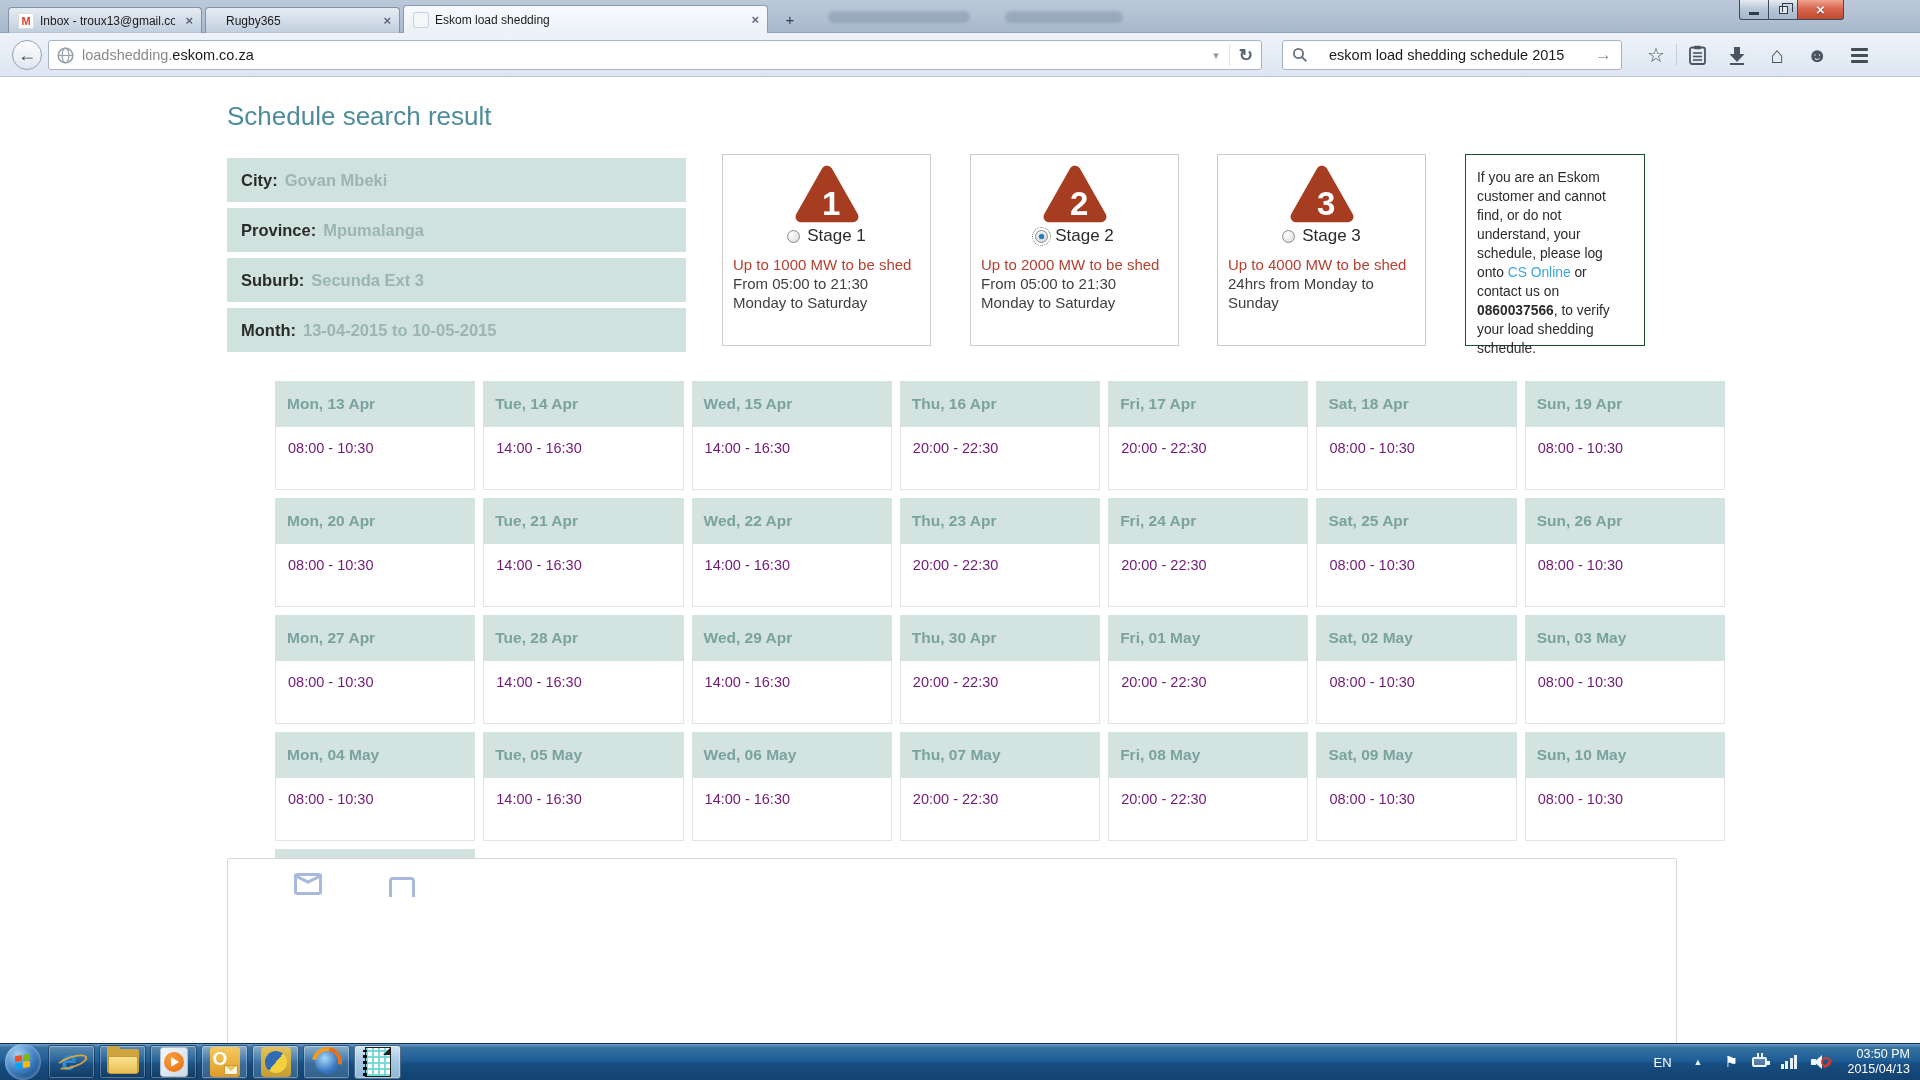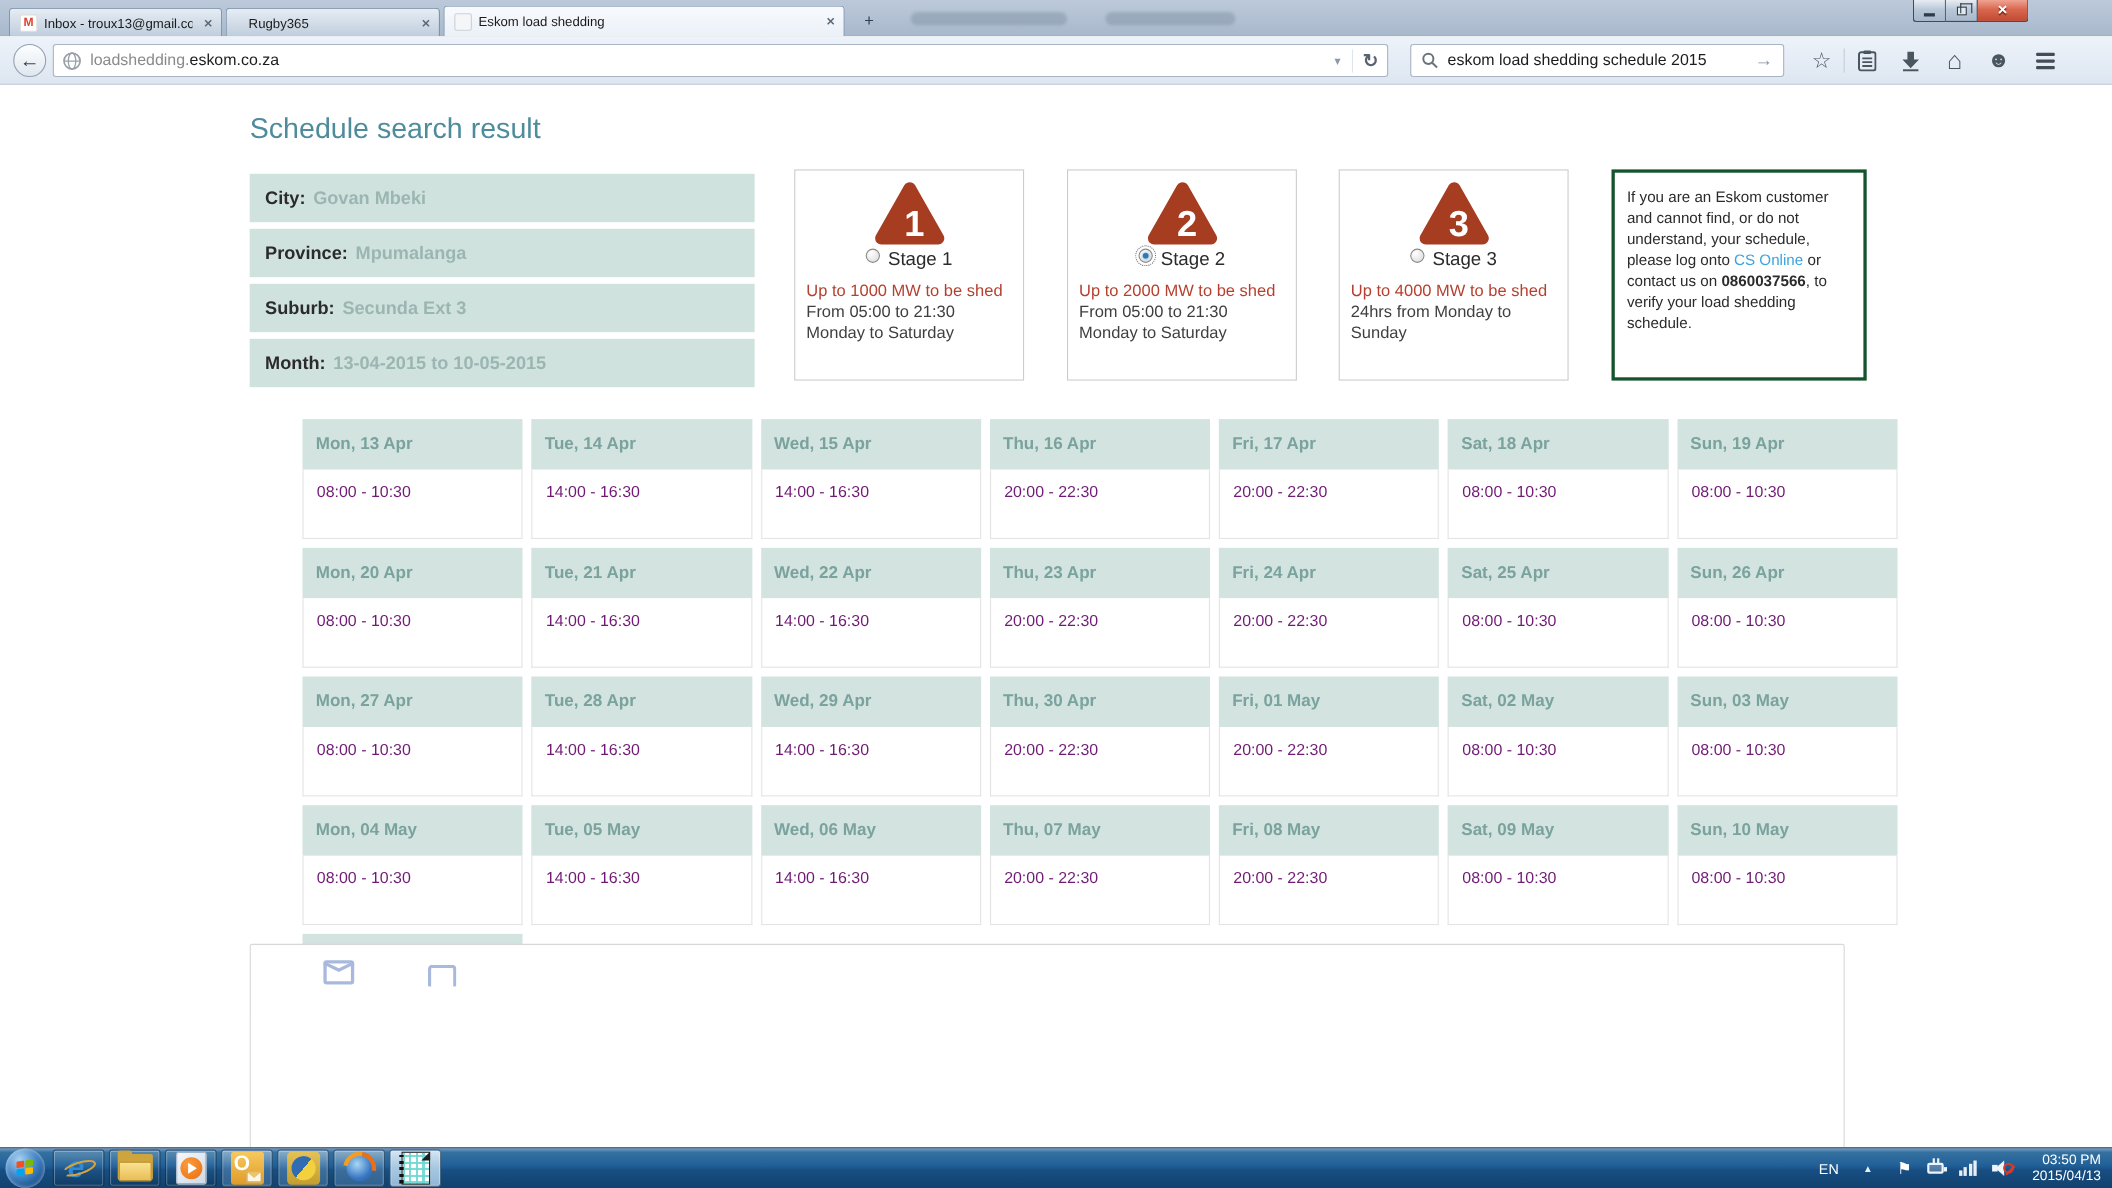--- a/index.html
+++ b/index.html
@@ -48,51 +48,51 @@
     align-items:center; justify-content:center; font-size:18px; font-weight:bold; color:#3d4650; }
   .urlbar { position:absolute; left:48px; top:7px; width:1214px; height:30px; background:#fff;
     border:1px solid #a9b4c4; border-radius:3px; display:flex; align-items:center; padding:0 8px; }
   .url-text { font-size:14.5px; margin-left:8px; }
   .url-prefix { color:#8a8a8a; } .url-domain { color:#1c1c1c; }
   .urlbar .spacer, .searchbar .spacer { flex:1; }
   .dropdown-caret { color:#8e99a8; font-size:11px; margin-right:10px; }
   .reload { color:#5a6470; font-size:17px; font-weight:bold; border-left:1px solid #dfe4ea; padding-left:9px; }
   .searchbar { position:absolute; left:1282px; top:7px; width:340px; height:30px; background:#fff;
     border:1px solid #a9b4c4; border-radius:3px; display:flex; align-items:center; padding:0 9px; }
-  .search-text { font-size:14.5px; color:#1c1c1c; margin-left:8px; white-space:nowrap; }
+  .search-text { font-size:14.5px; color:#1c1c1c; margin-left:21px; white-space:nowrap; }
   .go-arrow { color:#8a93a0; font-size:17px; }
   .nav-icons { position:absolute; left:1636px; top:7px; height:30px; display:flex; align-items:center; }
   .nav-ic { width:40px; text-align:center; color:#4a5560; font-size:20px; display:flex;
     align-items:center; justify-content:center; }
   .nav-divider { width:1px; height:22px; background:#c3cdd9; }
   .burger { display:inline-block; width:17px; height:3px; background:#444c56; border-radius:1px;
     box-shadow:0 6px 0 #444c56, 0 12px 0 #444c56; margin-bottom:12px; }
 
   
   .page { position:absolute; left:0; top:77px; width:1904px; height:966px; background:#fff; overflow:hidden; }
   .content { position:absolute; left:227px; top:0; width:1450px; height:966px; }
   .page-title { position:absolute; left:0; top:24px; font-size:26px; color:#4e8c9c; font-weight:normal; }
   .filters { position:absolute; left:0; top:81px; width:459px; }
   .filter-row { height:44px; margin-bottom:6px; background:#d0e2de; display:flex; align-items:center;
     padding-left:14px; font-size:16.5px; }
   .filter-label { font-weight:bold; color:#2b2b2b; margin-right:7px; }
   .filter-value { font-weight:bold; color:#9bb6b2; }
 
   .stage-box { position:absolute; top:77px; width:209px; height:192px; border:1px solid #ccc; background:#fff; }
   .stage-box .tri { display:block; margin:9px auto 0; }
-  .stage-radio-row { display:flex; justify-content:center; margin:2px 0 9px; }
+  .stage-radio-row { display:flex; align-items:center; justify-content:center; margin:2px 0 9px; }
   .radio { width:13px; height:13px; border-radius:50%; border:1px solid #8a8a8a;
     background:radial-gradient(circle at 35% 30%, #fff, #d8d8d8); margin-right:7px; position:relative; }
   .radio.checked { outline:1px dotted #777; outline-offset:2px; }
   .radio.checked:after { content:""; position:absolute; left:3px; top:3px; width:5px; height:5px;
     border-radius:50%; background:#2a7ab8; box-shadow:0 0 2px #2a7ab8; }
   .stage-label { font-size:17px; color:#2b2b2b; }
   .stage-text { padding:0 6px 0 10px; font-size:15px; line-height:19px; color:#3f3f3f; }
   .stage-mw { color:#b5402f; }
-  .info-box { position:absolute; left:1238px; top:77px; width:232px; height:192px; border:3px solid #14532d;
+  .info-box { position:absolute; left:1238px; top:77px; width:180px; height:192px; border:1px solid #14532d;
     padding:13px 11px; font-size:13.8px; line-height:19px; color:#2b2b2b; }
   .cs-link { color:#3da4dd; } .phone { font-weight:bold; }
 
   .cal-grid { position:absolute; left:0; top:304px; width:1450px; display:grid;
     grid-template-columns:repeat(7, 1fr); column-gap:8px; row-gap:8px;margin-left:48px; }
   .cal-cell { }
   .cal-day { height:46px; background:#d3e3e0; display:flex; align-items:center; padding-left:12px;
     font-size:15.5px; font-weight:bold; color:#7aa39e; }
   .cal-body { height:63px; background:#fff; border:1px solid #e4e4e4; border-top:none; padding:12px 0 0 12px; }
   .cal-time { font-size:14.5px; color:#701a75; }

